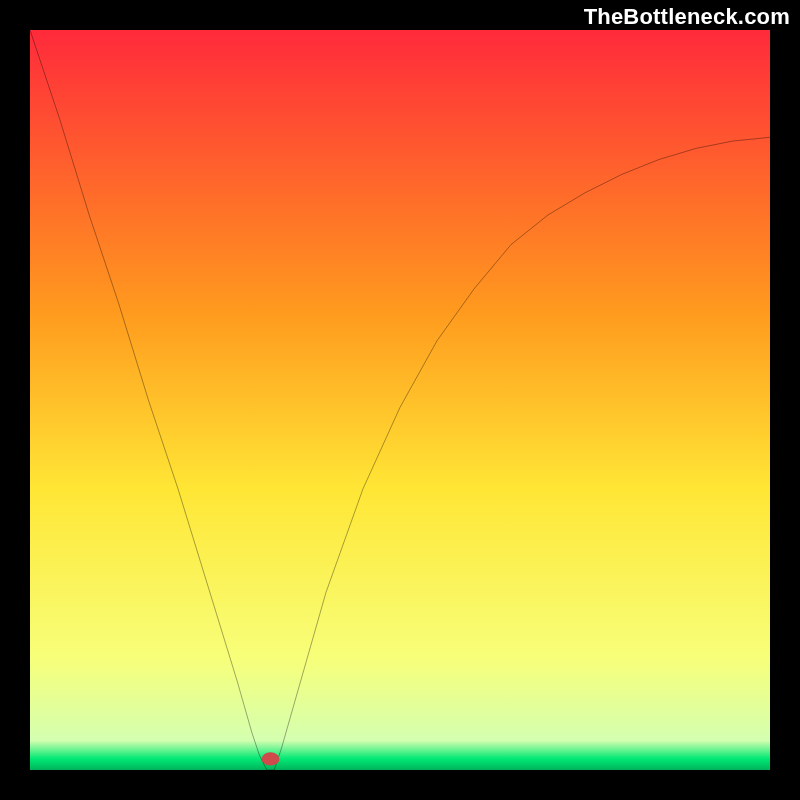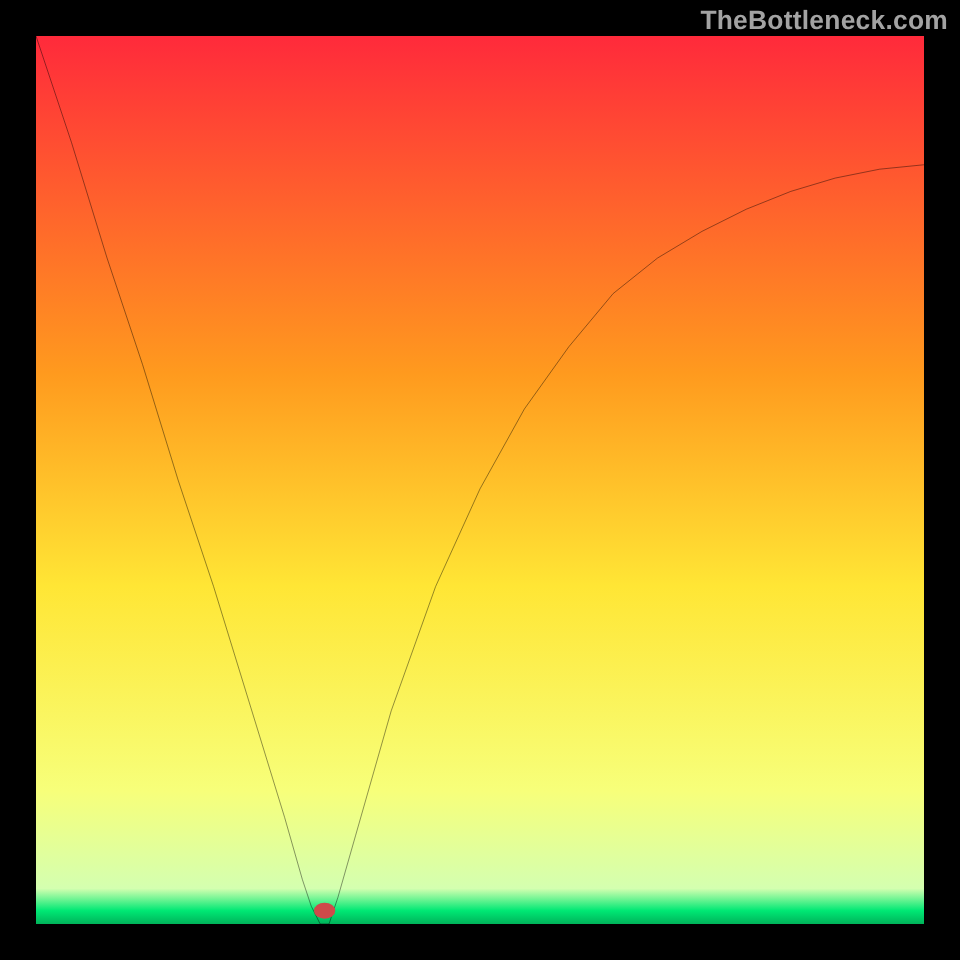--- a/index.html
+++ b/index.html
@@ -14,21 +14,21 @@
   .frame {
     position: relative;
     width: 800px;
     height: 800px;
     background: #000;
   }
   .watermark {
     position: absolute;
     top: 4px;
     right: 10px;
-    color: #a3a3a3;
+    color: #ffffff;
     font-size: 22px;
     font-weight: 600;
     letter-spacing: 0.2px;
     user-select: none;
   }
   .plot {
     position: absolute;
     left: 30px;
     top: 30px;
     width: 740px;

